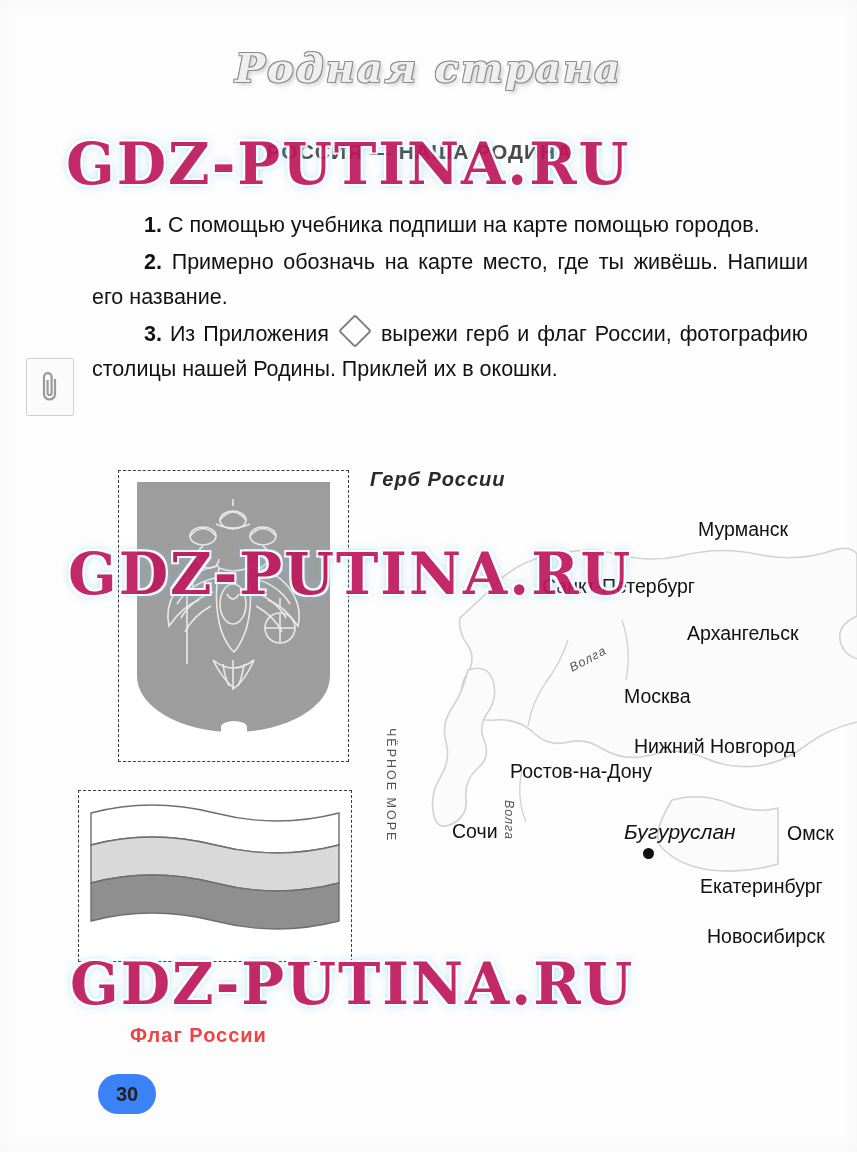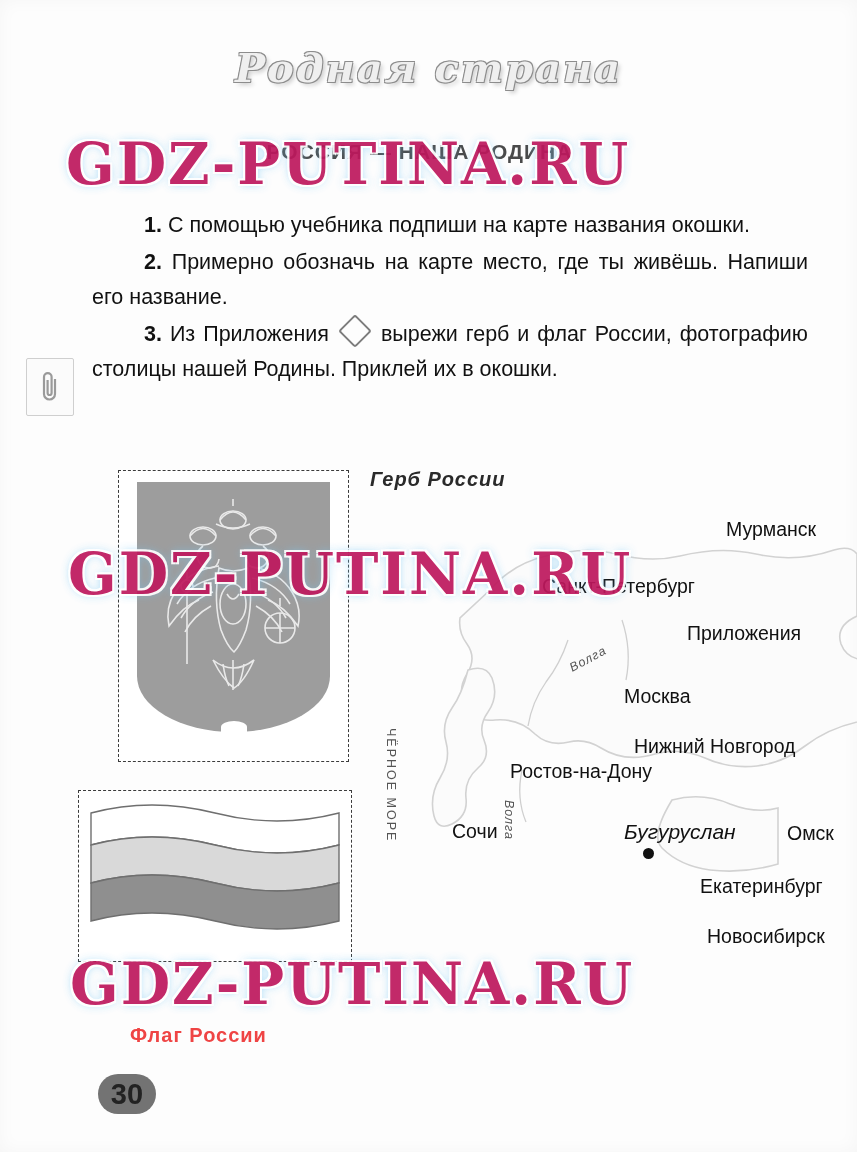--- a/index.html
+++ b/index.html
@@ -192,23 +192,23 @@
     border-radius: 50%;
     background: #111;
   }
 
   
   .page-number {
     position: absolute;
     left: 98px; top: 1074px;
     width: 58px; height: 40px;
     border-radius: 20px;
-    background: #737373;
+    background: #3b82f6;
     color: #222;
-    font-size: 29px;
+    font-size: 20px;
     font-weight: bold;
     display: flex;
     align-items: center;
     justify-content: center;
   }
 
   
   .watermark {
     position: absolute;
     font-family: "DejaVu Serif", serif;
@@ -239,21 +239,21 @@
 
   <div class="clip-box">
     <svg width="24" height="36" viewBox="0 0 24 36" fill="none" stroke="#9a9a9a" stroke-width="2.2">
       <path d="M17 10 V25 a5.5 5.5 0 0 1 -11 0 V8 a3.8 3.8 0 0 1 7.6 0 V24 a2 2 0 0 1 -4 0 V11"></path>
     </svg>
   </div>
 
   <div class="tasks">
     <p class="task">
       <b>1.</b>
-      <span>С помощью учебника подпиши на карте названия окошки.</span>
+      <span>С помощью учебника подпиши на карте помощью городов.</span>
     </p>
     <p class="task">
       <b>2.</b>
       <span>Примерно обозначь на карте место, где ты живёшь. Напиши его название.</span>
     </p>
     <p class="task">
       <b>3.</b>
       <span>Из Приложения</span>
       <span class="diamond-glyph"></span>
       <span>вырежи герб и флаг России, фотографию столицы нашей Родины. Приклей их в окошки.</span>
@@ -328,23 +328,23 @@
         <path d="M300 330 q30 -8 58 4 q26 10 48 4 l0 56 q-34 10 -68 6 q-30 -4 -48 -22 q-12 -12 10 -48 Z"></path>
       </g>
       <g fill="none" stroke="#cfcfcf" stroke-width="1.3">
         <path d="M196 170 q-8 24 -22 42 q-14 20 -18 44"></path>
         <path d="M150 300 q-6 28 4 52"></path>
         <path d="M250 150 q10 30 4 60"></path>
       </g>
     </svg>
 
     
-    <div class="city" style="left:354px; top:48px;">Мурманск</div>
+    <div class="city" style="left:326px; top:48px;">Мурманск</div>
     <div class="city" style="left:170px; top:105px;">Санкт-Петербург</div>
-    <div class="city" style="left:315px; top:152px;">Приложения</div>
+    <div class="city" style="left:315px; top:152px;">Архангельск</div>
     <div class="city" style="left:252px; top:215px;">Москва</div>
     <div class="city" style="left:262px; top:265px;">Нижний Новгород</div>
     <div class="city" style="left:138px; top:290px;">Ростов-на-Дону</div>
     <div class="city" style="left:80px;  top:350px;">Сочи</div>
     <div class="city city-big" style="left:252px; top:350px;font-style:italic;">Бугуруслан</div>
     <div class="city" style="left:415px; top:352px;text-align:right;">Омск</div>
     <div class="city" style="left:328px; top:405px;">Екатеринбург</div>
     <div class="city" style="left:335px; top:455px;">Новосибирск</div>
 
     <div class="dot" style="left:271px; top:378px;"></div>

